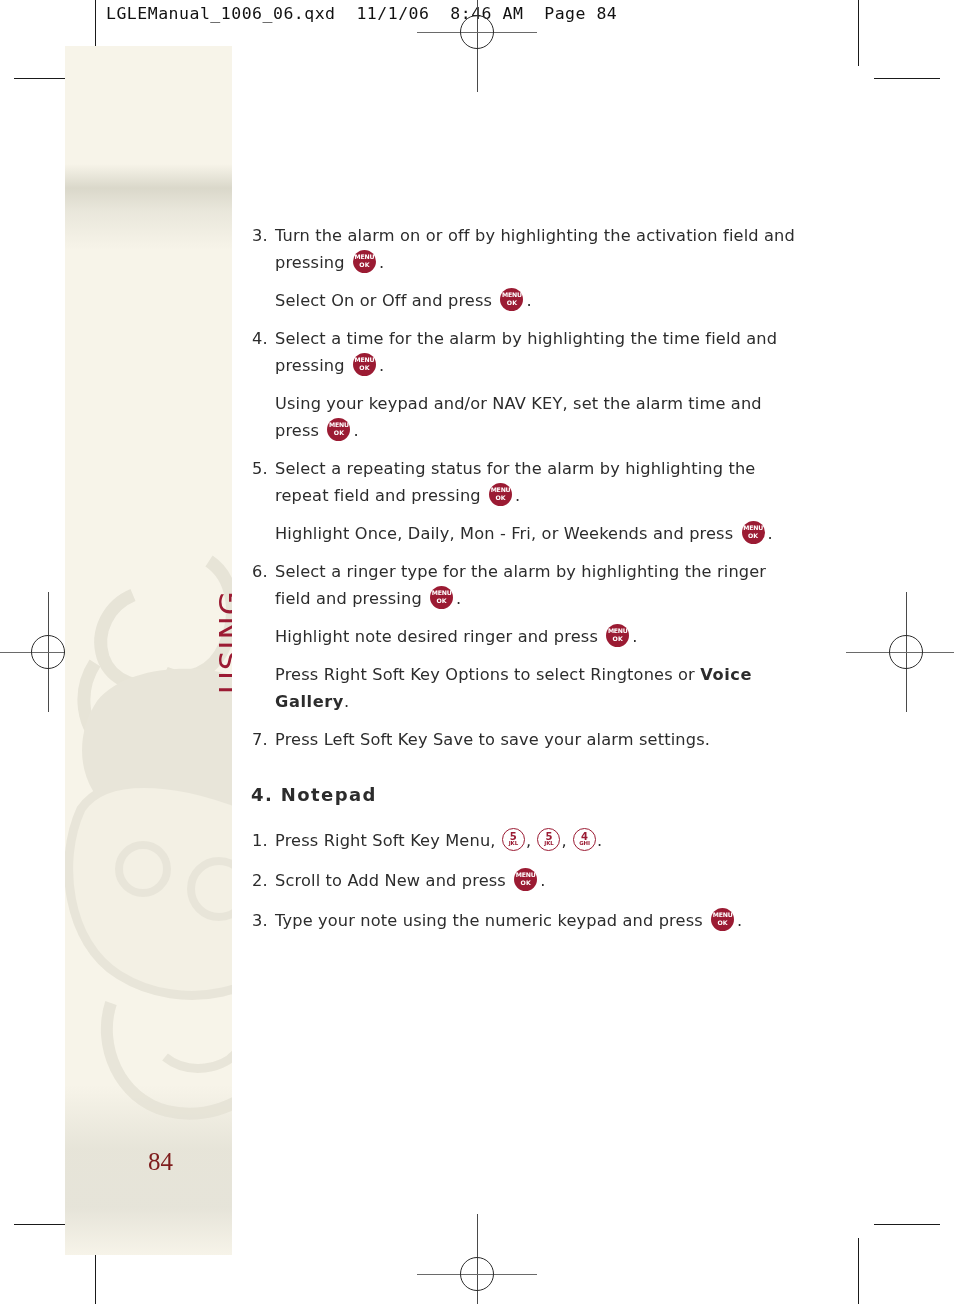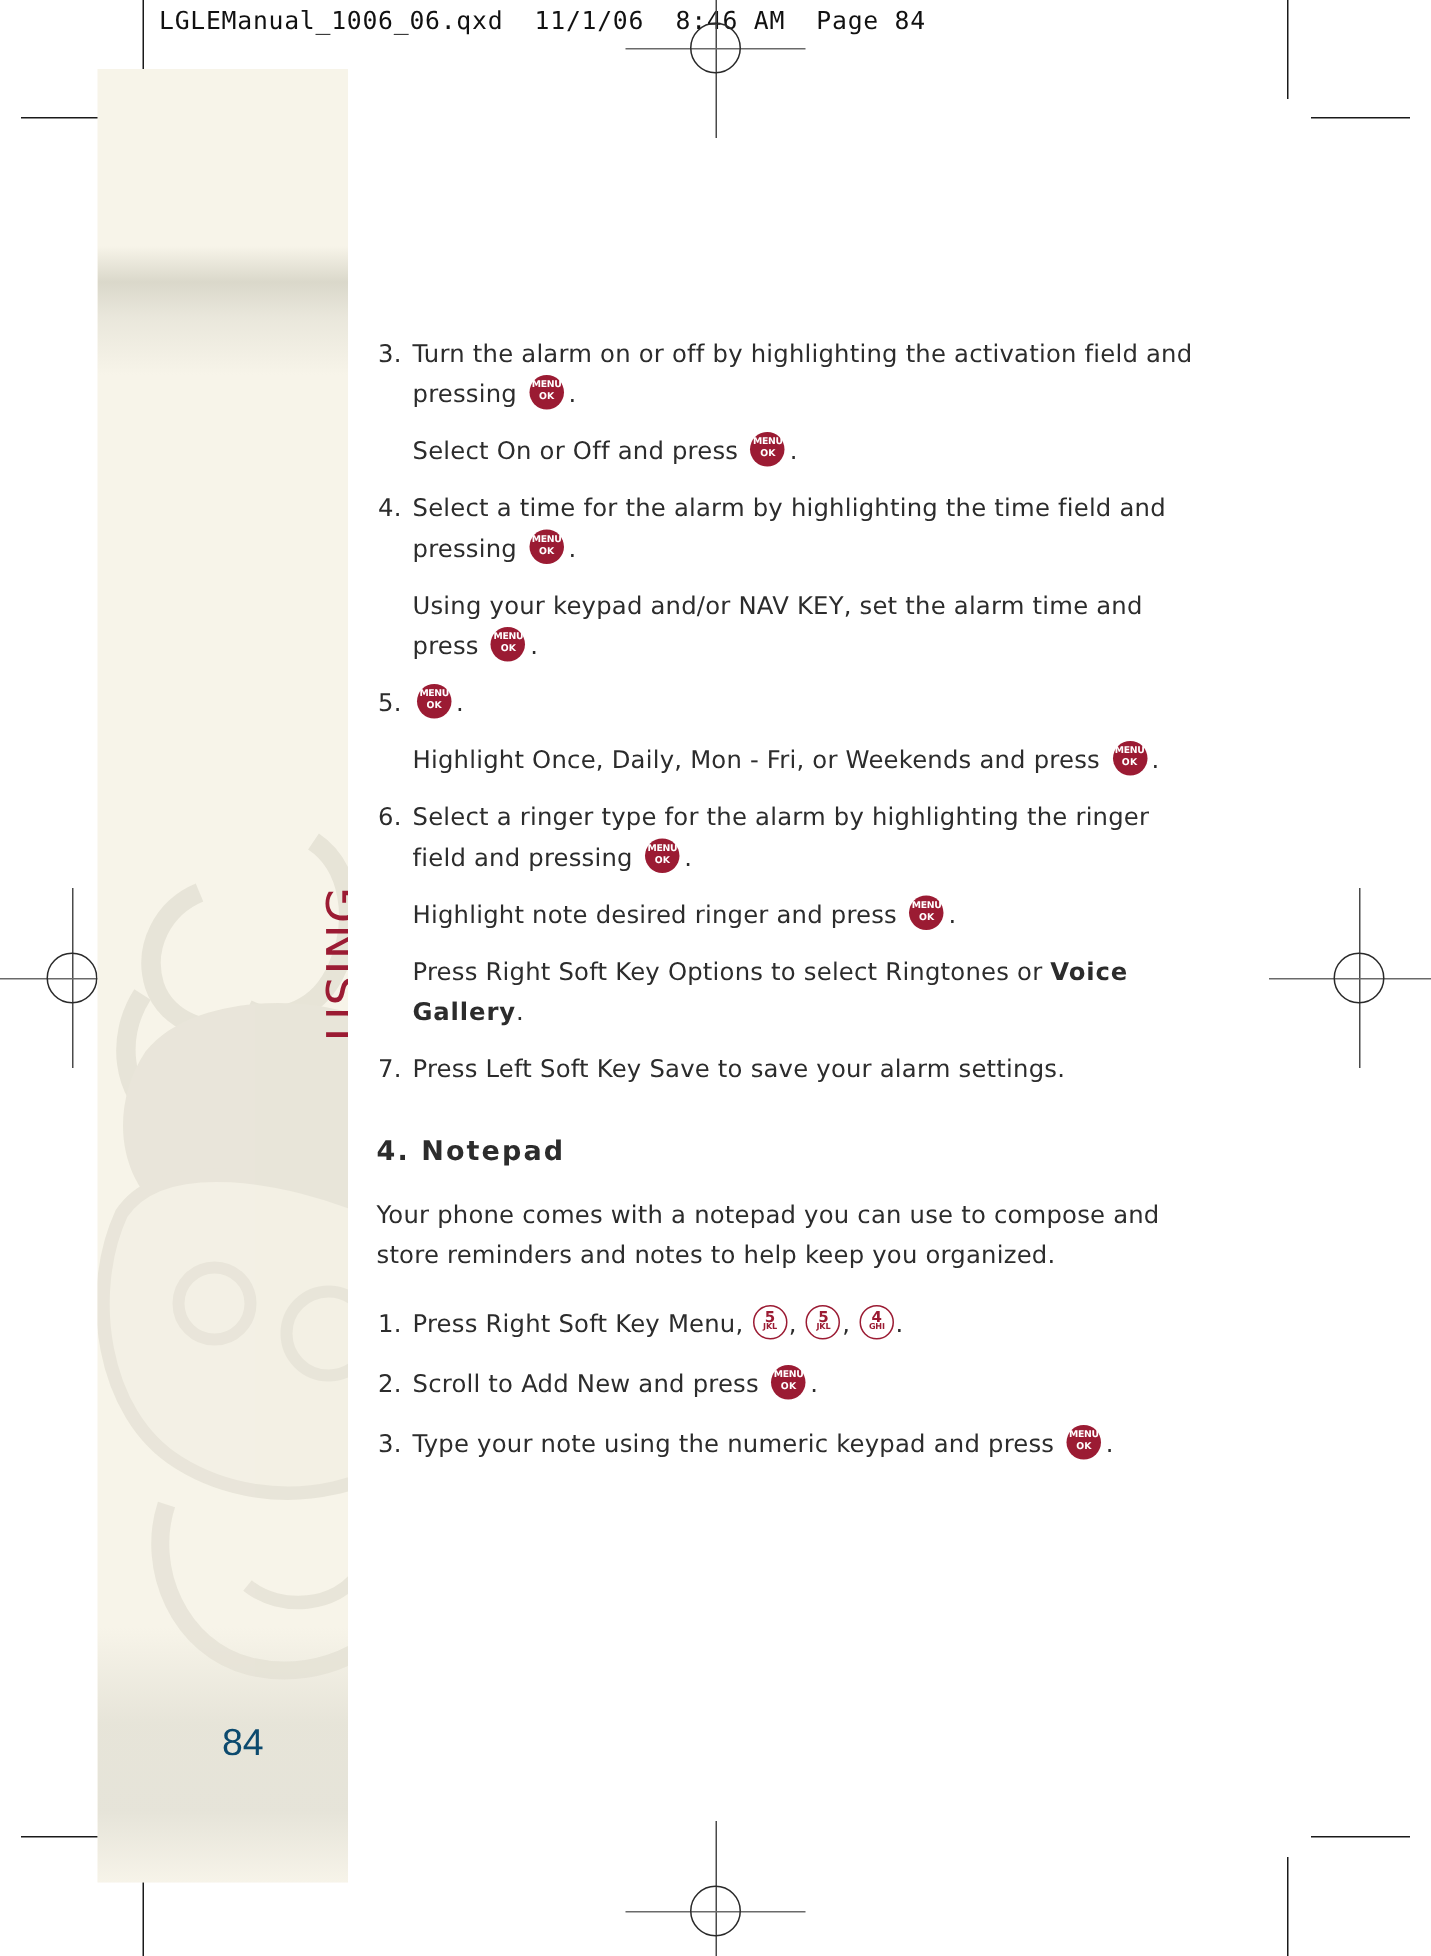--- a/index.html
+++ b/index.html
@@ -122,22 +122,22 @@
     letter-spacing: 1px;
     line-height: 1;
   }
 
   
   #page-number {
     position: absolute;
     left: 148px;
     top: 1148px;
     font-size: 25px;
-    color: #0c4a6e;
-    font-family: Liberation Sans, sans-serif;
+    color: #7f1d1d;
+    font-family: Liberation Serif, serif;
   }
 
   
   #content {
     position: absolute;
     left: 252px;
     top: 222px;
     width: 545px;
     color: #2c2c2c;
     font-family: "DejaVu Sans", sans-serif;
@@ -340,20 +340,21 @@
   <div class="sub gap-top">
     <span>Using your keypad and/or NAV KEY, set the alarm time and press </span><span class="key-menu">
       <span class="kl1">MENU</span>
       <span class="kl2">OK</span>
     </span><span>.</span>
   </div>
 
   <div class="step gap-top">
     <div class="step-num">5.</div>
     <div class="step-body">
+      <span>Select a repeating status for the alarm by highlighting the repeat field and pressing</span>
       <span class="key-menu">
         <span class="kl1">MENU</span>
         <span class="kl2">OK</span>
       </span><span>.</span>
     </div>
   </div>
   <div class="sub gap-top">
     <span>Highlight </span><b>Once, Daily, Mon - Fri,</b><span> or </span><b>Weekends</b><span> and press </span><span class="key-menu">
       <span class="kl1">MENU</span>
       <span class="kl2">OK</span>
@@ -381,21 +382,20 @@
   </div>
 
   <div class="step gap-top">
     <div class="step-num">7.</div>
     <div class="step-body">
       <span>Press Left Soft Key </span><b>Save</b><span> to save your alarm settings.</span>
     </div>
   </div>
 
   <div class="section-head">4. Notepad</div>
-  <div class="section-para">Your phone comes with a notepad you can use to compose and store reminders and notes to help keep you organized.</div>
 
   <div class="numlist">
 
     <div class="step">
       <div class="step-num">1.</div>
       <div class="step-body">
         <span>Press Right Soft Key </span><b>Menu</b><span>, </span><span class="key-num">
           <span class="nd">5</span>
           <span class="nl">JKL</span>
         </span><span>, </span><span class="key-num">

